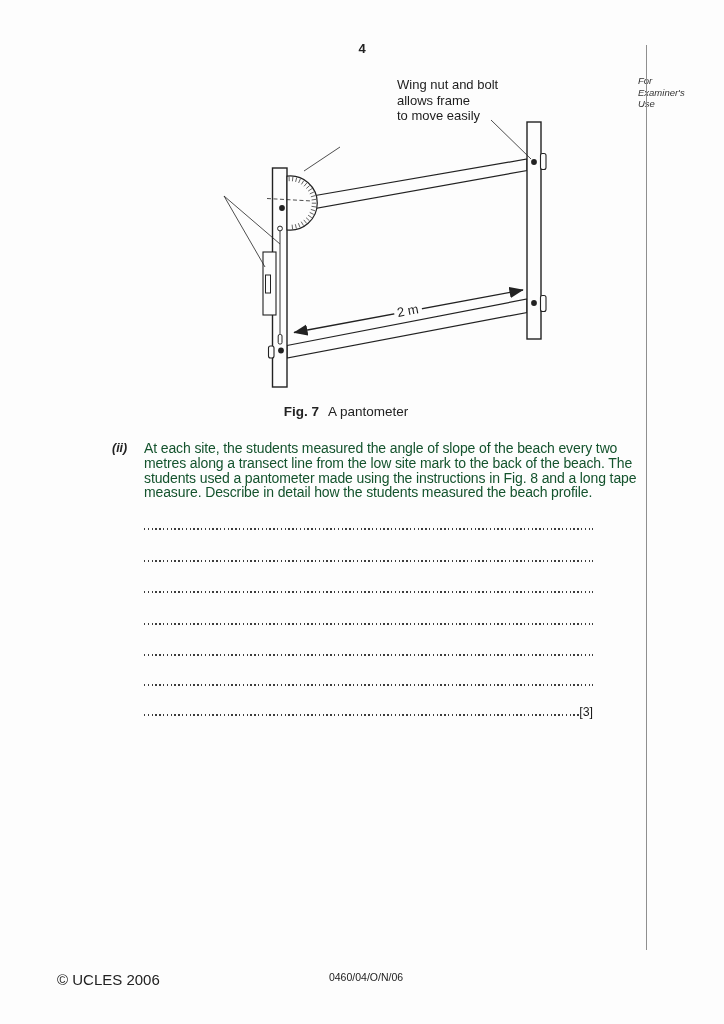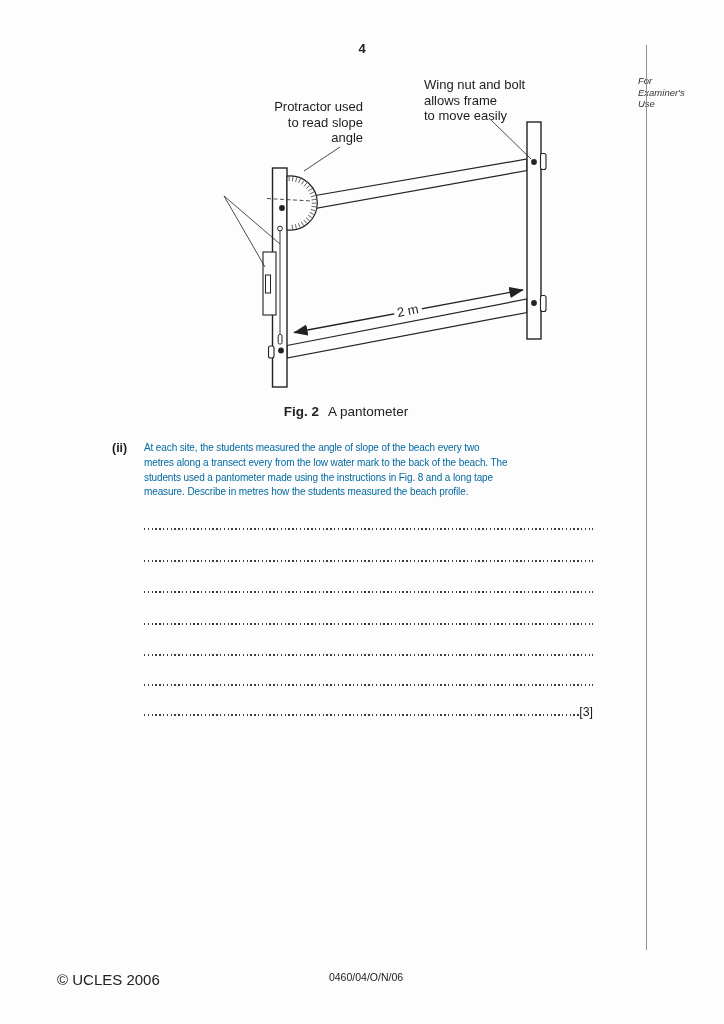--- a/index.html
+++ b/index.html
@@ -9,29 +9,29 @@
   }
   .abs{position:absolute;}
   .page-number{top:41px;left:0;right:0;text-align:center;font-size:13px;font-weight:bold;}
   .examiner-note{top:43px;left:638px;width:58px;text-align:left;
     font-style:italic;font-size:9.5px;line-height:11.5px;white-space:pre-line;color:#333;margin-top:32px;}
   .examiner-rule{top:45px;left:646px;width:1px;height:905px;background:#8f8f8f;}
   .diagram{top:0;left:0;}
   .lbl{font-size:13px;line-height:15.5px;white-space:pre-line;color:#1d1d1d;}
   .lbl-spirit{left:147px;top:131px;}
   .lbl-protractor{left:241px;top:99px;width:122px;text-align:right;}
-  .lbl-wingnut{left:424px;top:77px;}
+  .lbl-wingnut{left:397px;top:77px;}
   .lbl-dim{left:394px;top:303px;transform:rotate(-10.5deg);transform-origin:center;
     background:#fdfdfd;padding:0 3px;white-space:nowrap;}
   .caption{top:404px;left:140px;width:412px;text-align:center;font-size:13.5px;}
   .caption .cap-label{font-weight:bold;}
   .caption .cap-title{margin-left:9px;}
-  .q-part{left:112px;top:441px;font-size:12.4px;font-weight:bold;}
+  .q-part{left:112px;top:441px;font-size:12.4px;font-weight:bold;font-style:italic;}
   .q-body{left:144px;top:441px;width:455px;}
-  .q-line{font-size:10px;line-height:14.8px;letter-spacing:-0.12px;white-space:nowrap;color:#0369a1;}
+  .q-line{font-size:14px;line-height:14.8px;letter-spacing:-0.12px;white-space:nowrap;color:#14532d;}
   .dots{left:144px;width:449px;height:2px;
     background-image:repeating-linear-gradient(to right,#3c3c3c 0 1.4px,transparent 1.4px 3.8px);}
   .answer-row{left:144px;top:705px;width:449px;display:flex;align-items:flex-end;}
   .answer-row .dots-flex{flex:1;height:2px;margin-bottom:3px;
     background-image:repeating-linear-gradient(to right,#3c3c3c 0 1.4px,transparent 1.4px 3.8px);}
   .marks{font-size:12.4px;color:#1d1d1d;}
   .footer-left{left:57px;top:971px;font-size:15px;}
   .footer-center{left:0;right:0;top:971px;text-align:center;font-size:10.5px;margin-left:8px;}
 </style>
 </head>
@@ -102,38 +102,35 @@
     <rect x="265.5" y="275" width="5" height="18" fill="#fdfdfd" stroke="#222" stroke-width="1"></rect>
 
     <line x1="340" y1="147" x2="304" y2="171" stroke="#222" stroke-width="0.8"></line>
     <line x1="491" y1="120" x2="531" y2="159" stroke="#222" stroke-width="0.8"></line>
     <line x1="224" y1="196" x2="280" y2="244" stroke="#222" stroke-width="0.8"></line>
     <line x1="224" y1="196" x2="265" y2="267" stroke="#222" stroke-width="0.8"></line>
 
     <line x1="294" y1="332.5" x2="523" y2="290" stroke="#222" stroke-width="1.3" marker-start="url(#arrow)" marker-end="url(#arrow)"></line>
   </svg>
 
-  <div class="abs lbl lbl-protractor">Protractor used
-to read slope
-angle</div>
   <div class="abs lbl lbl-wingnut">Wing nut and bolt
 allows frame
 to move easily</div>
   <div class="abs lbl lbl-dim">2 m</div>
 
   <div class="abs caption">
-    <span class="cap-label">Fig. 2</span><span class="cap-title">A pantometer</span>
+    <span class="cap-label">Fig. 7</span><span class="cap-title">A pantometer</span>
   </div>
 
   <div class="abs q-part">(ii)</div>
   <div class="abs q-body">
     <div class="q-line">At each site, the students measured the angle of slope of the beach every two</div>
-    <div class="q-line">metres along a transect every from the low water mark to the back of the beach. The</div>
+    <div class="q-line">metres along a transect line from the low site mark to the back of the beach. The</div>
     <div class="q-line">students used a pantometer made using the instructions in Fig. 8 and a long tape</div>
-    <div class="q-line">measure. Describe in metres how the students measured the beach profile.</div>
+    <div class="q-line">measure. Describe in detail how the students measured the beach profile.</div>
   </div>
 
   <div class="abs dots" style="top:528px"></div>
   <div class="abs dots" style="top:559.5px"></div>
   <div class="abs dots" style="top:591px"></div>
   <div class="abs dots" style="top:622.5px"></div>
   <div class="abs dots" style="top:654px"></div>
   <div class="abs dots" style="top:683.5px"></div>
   <div class="abs answer-row">
     <div class="dots-flex"></div>

